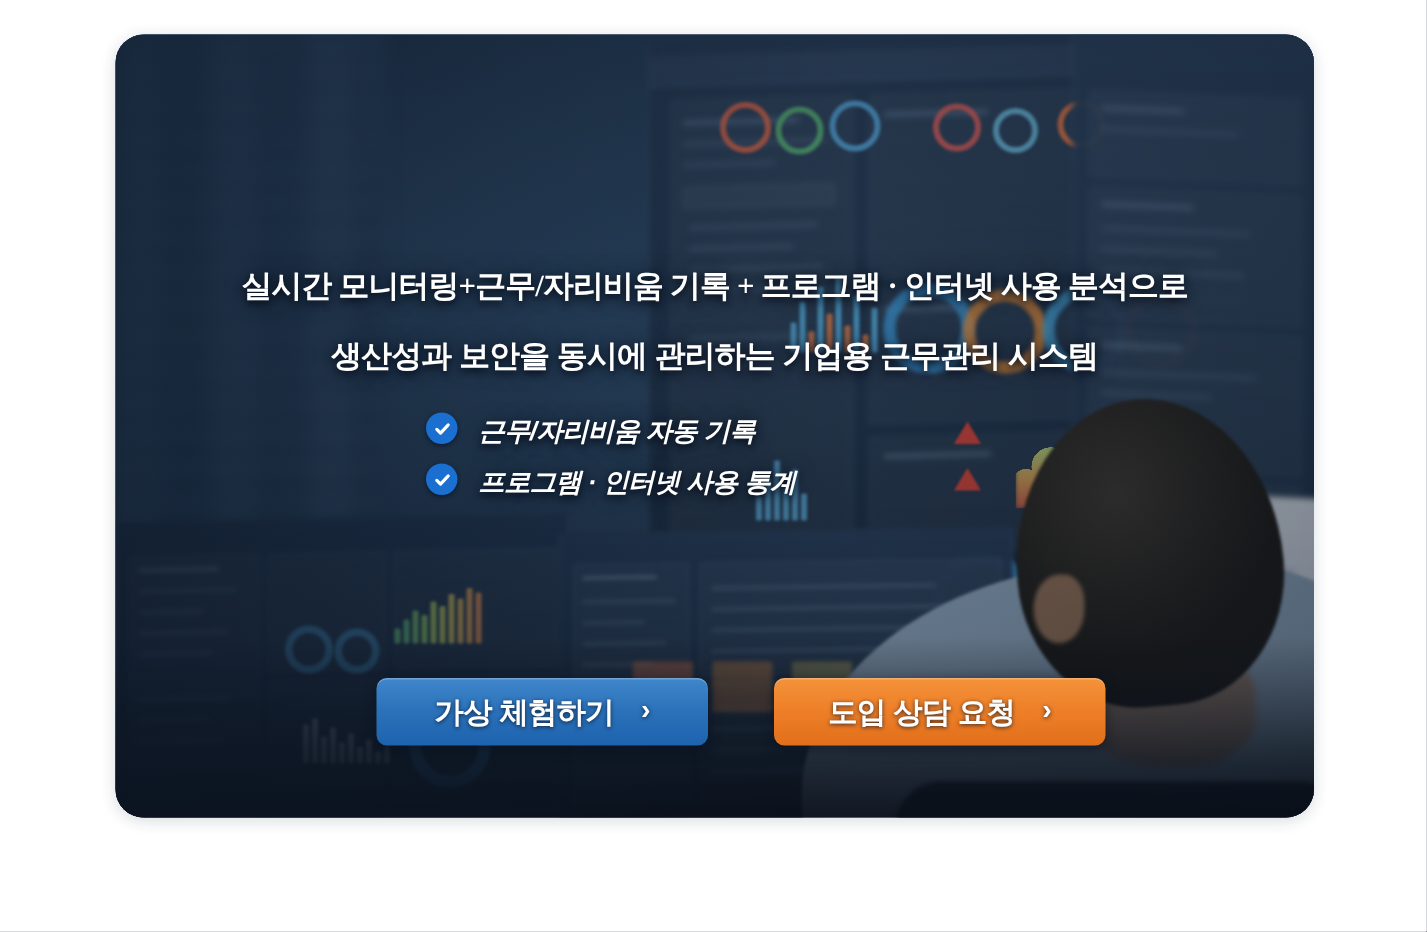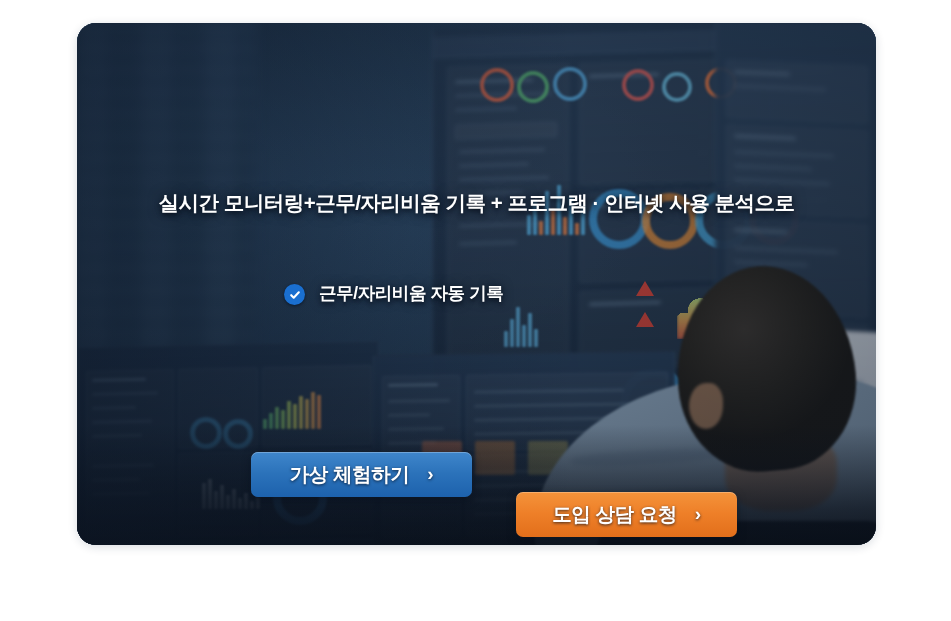--- a/index.html
+++ b/index.html
@@ -271,33 +271,34 @@
     text-align: center;
     color: #ffffff;
     font-size: 20.5px;
     font-weight: bold;
     letter-spacing: -0.5px;
     text-shadow:
       0 2px 5px rgba(5,12,24,0.92),
       0 0 13px rgba(8,16,30,0.68);
     white-space: nowrap;
   }
-  .subline.l1 { top: 166px; }
+  .subline.l1 { top: 153px; font-family: Liberation Serif, serif; }
   .subline.l2 { top: 200px; }
 
   .bullets {
     position: absolute;
     left: 207px;
     top: 252px;
   }
   .bullet {
     display: flex;
-    align-items: flex-end;
+    align-items: flex-start;
     height: 30px;
     margin-bottom: 4px;
+    font-style: italic;
   }
   .bullet-badge {
     width: 21px; height: 21px;
     border-radius: 50%;
     background: #1a6fd0;
     box-shadow: 0 1px 3px rgba(4,12,26,0.65);
     flex: 0 0 auto;
     display: flex;
     align-items: center;
     justify-content: center;
@@ -343,21 +344,20 @@
       0 3px 8px rgba(5,14,28,0.5),
       inset 0 1px 0 rgba(255,255,255,0.26);
     white-space: nowrap;
   }
   .cta-primary {
     background: linear-gradient(180deg, #3f86cb 0%, #2b72ba 48%, #1d62ad 100%);
     align-items: center;
   }
   .cta-secondary {
     background: linear-gradient(180deg, #f4933a 0%, #ee7f28 48%, #e26f1b 100%);
-    margin-top: 40px;
   }
   .cta-chevron {
     font-size: 19px;
     font-weight: bold;
     line-height: 1;
     transform: translateY(-1px);
   }
 </style>
 </head>
 <body>
@@ -545,32 +545,41 @@
       <div class="foreground-dark"></div>
       <div class="left-scrim"></div>
       <div class="vignette"></div>
     </div>
 
     <div class="content">
 
 
       <div class="subline l1">실시간 모니터링+근무/자리비움 기록 + 프로그램 · 인터넷 사용 분석으로</div>
 
+      <div class="subline l2">생산성과 보안을 동시에 관리하는 기업용 근무관리 시스템</div>
 
       <div class="bullets">
 
         <div class="bullet">
           <span class="bullet-badge">
             <svg width="12" height="12" viewBox="0 0 12 12" aria-hidden="true">
               <path d="M2.2 6.2 L4.7 8.7 L9.8 3.3" fill="none" stroke="#ffffff" stroke-width="2.1" stroke-linecap="round" stroke-linejoin="round"></path>
             </svg>
           </span>
           <span class="bullet-text">근무/자리비움 자동 기록</span>
         </div>
 
+        <div class="bullet">
+          <span class="bullet-badge">
+            <svg width="12" height="12" viewBox="0 0 12 12" aria-hidden="true">
+              <path d="M2.2 6.2 L4.7 8.7 L9.8 3.3" fill="none" stroke="#ffffff" stroke-width="2.1" stroke-linecap="round" stroke-linejoin="round"></path>
+            </svg>
+          </span>
+          <span class="bullet-text">프로그램 · 인터넷 사용 통계</span>
+        </div>
 
 
       </div>
 
       <div class="cta-row">
 
         <button class="cta cta-primary">
           <span>가상 체험하기</span>
           <span class="cta-chevron">›</span>
         </button>

